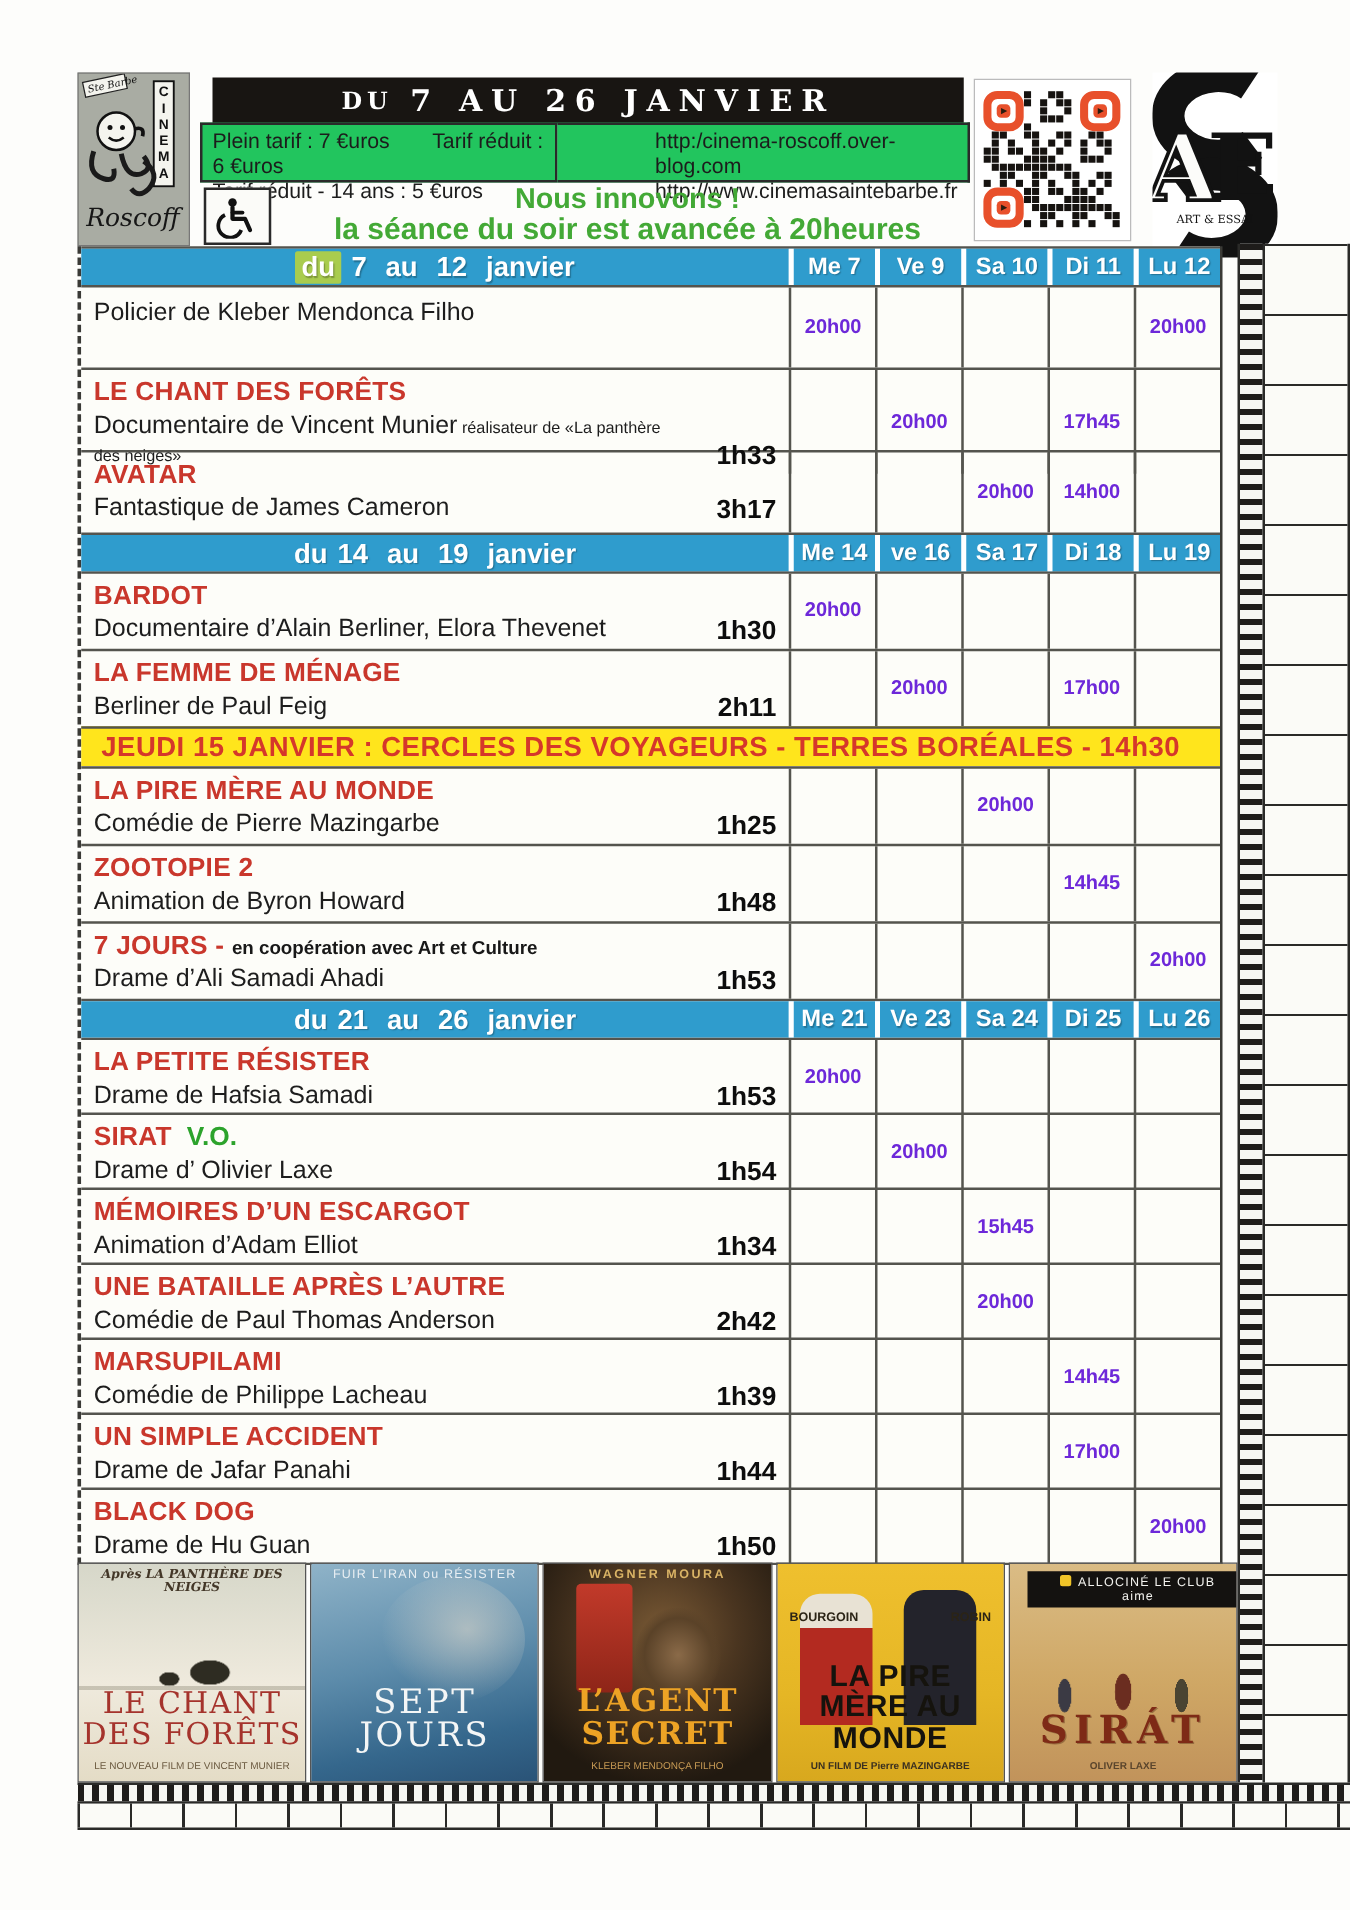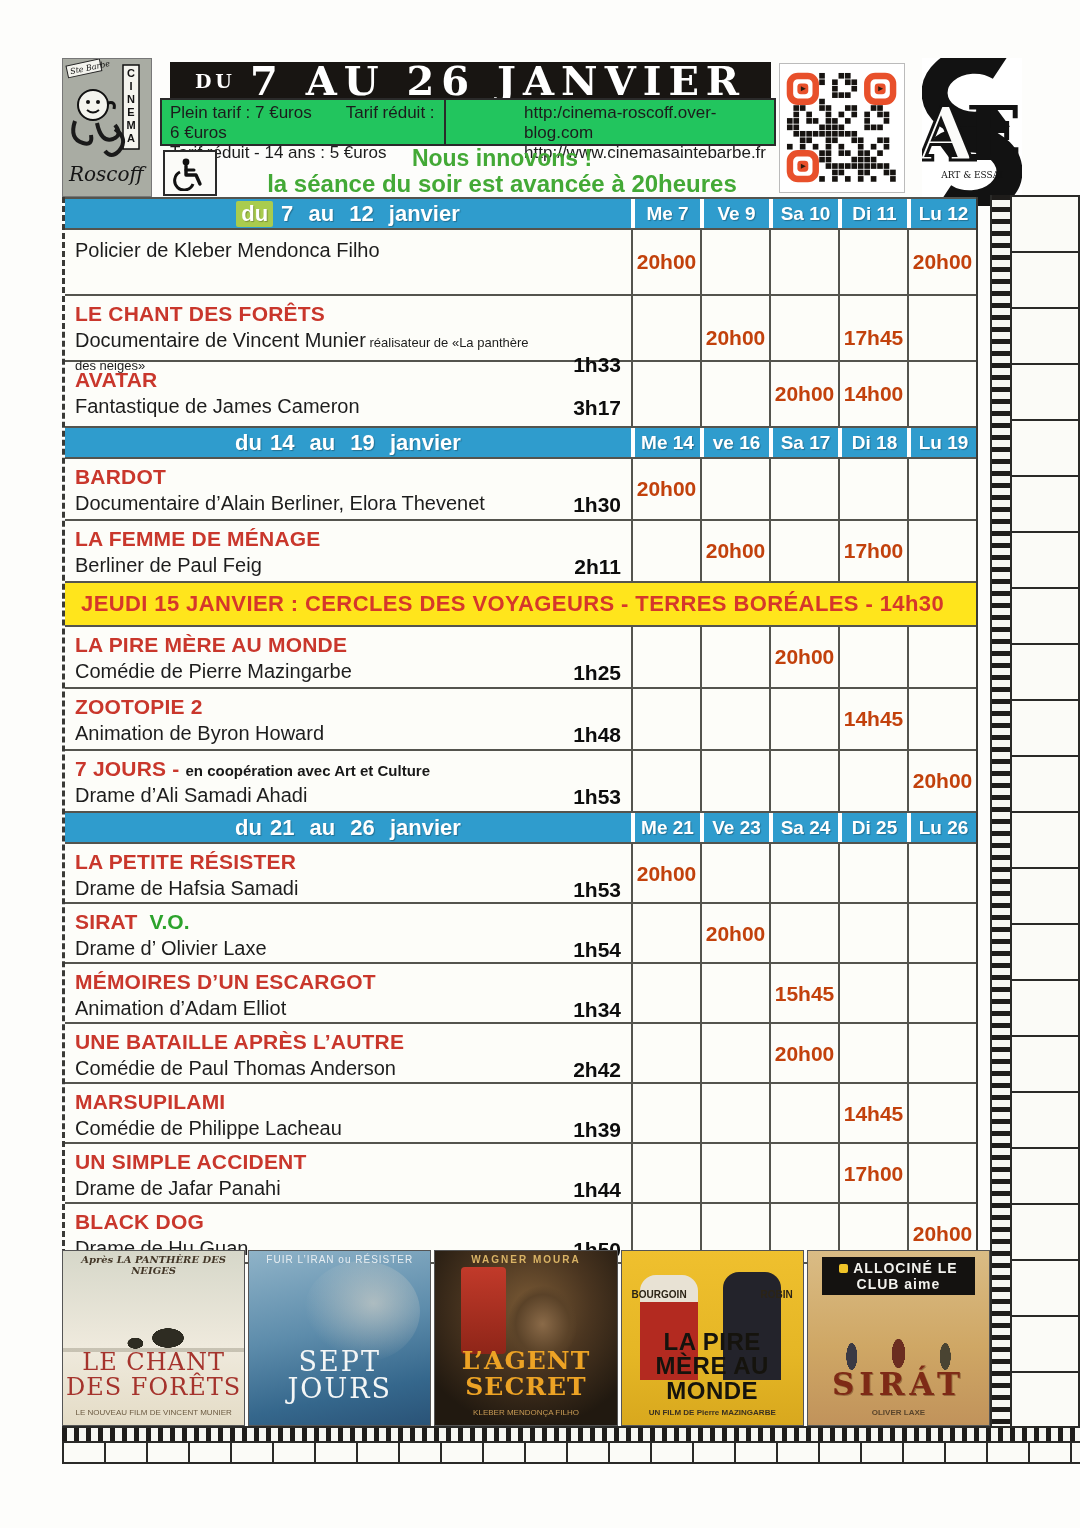--- a/index.html
+++ b/index.html
@@ -6,21 +6,21 @@
   .page{position:relative;width:1080px;height:1528px;background:#fdfdfb;
         font-family:"Liberation Sans",sans-serif;overflow:hidden;}
 
   
   .logo-box{position:absolute;left:62px;top:58px;width:88px;height:137px;background:#a9aca3;
             border:1px solid #777;}
   .black-banner{position:absolute;left:170px;top:62px;width:601px;height:37px;background:#181512;
             color:#fff;display:flex;align-items:center;justify-content:center;
             font-family:"DejaVu Serif",serif;font-weight:bold;}
   .black-banner .du{font-size:19px;letter-spacing:4px;margin-right:14px;}
-  .black-banner .main{font-size:40px;letter-spacing:7px;}
+  .black-banner .main{font-size:24px;letter-spacing:7px;}
   .tariff-wrap{position:absolute;left:160px;top:98px;width:616px;height:48px;display:flex;}
   .tariff-box{box-sizing:border-box;border:2px solid #2a2a2a;background:#22c55e;
             font-size:17px;color:#1c1c1c;padding:3px 8px;line-height:20px;}
   .tariff-left{width:328px;}
   .tariff-right{flex:1;border-left:none;padding-left:78px;}
   .tariff-l1 .gap{display:inline-block;width:34px;}
   .wheel-box{position:absolute;left:163px;top:150px;width:54px;height:46px;background:#fbfbf8;
             border:2px solid #2a2a2a;box-sizing:border-box;display:flex;align-items:center;justify-content:center;}
   .announce{position:absolute;left:228px;top:146px;width:548px;text-align:center;
             color:#43a936;font-weight:bold;line-height:25px;}
@@ -41,28 +41,28 @@
   .desc-head{font-size:22px;word-spacing:9px;}
   .desc-head .du{margin-right:8px;}
   .desc-head .du.hl{background:#a9cc4e;padding:0 5px;border-radius:2px;}
   .day-head{font-size:19px;border-left:4px solid #fff;}
   .film-row{border-top:2px solid #54544e;background:#fdfdf9;}
   .film-row.s0{height:66px;}
   .film-row.s1{height:62px;}
   .film-row.s2{height:60px;}
   .desc-cell{padding:6px 6px 4px 10px;box-sizing:border-box;position:relative;}
   .day-cell{border-left:2px solid #54544e;display:flex;align-items:center;justify-content:center;}
-  .time{color:#c2410c;font-weight:bold;font-size:21px;}
+  .time{color:#6d28d9;font-weight:bold;font-size:16px;}
   .ftitle{color:#c9372c;font-weight:bold;font-size:21px;letter-spacing:0.2px;}
   .vo{color:#2ca32c;font-weight:bold;font-size:21px;margin-left:12px;}
   .tsuffix{color:#181818;font-weight:bold;font-size:15px;margin-left:6px;}
   .sub-line{font-size:20px;color:#1d1d1d;margin-top:3px;padding-right:78px;position:relative;}
   .fsub-small{font-size:13px;}
   .fdur{position:absolute;right:4px;bottom:-2px;font-weight:bold;color:#0d0d0d;font-size:21px;}
-  .banner-row{height:44px;background:#ffe51c;border-top:2px solid #54544e;color:#d5372b;
+  .banner-row{height:32px;background:#ffe51c;border-top:2px solid #54544e;color:#d5372b;
             font-weight:bold;font-size:22px;align-items:center;padding-left:16px;letter-spacing:0.4px;}
 
   
   .posters{position:absolute;left:62px;top:1250px;width:928px;height:176px;display:flex;gap:3px;}
   .poster{flex:1;position:relative;overflow:hidden;border:1px solid #555;box-sizing:border-box;}
   .p-top{position:absolute;top:3px;left:0;width:100%;text-align:center;font-size:10px;z-index:3;}
   .p-art{position:absolute;inset:0;}
   .p-title{position:absolute;bottom:26px;width:100%;text-align:center;z-index:3;line-height:1.02;}
   .p-sub{position:absolute;bottom:8px;width:100%;text-align:center;font-size:8px;z-index:3;}
   
@@ -94,22 +94,22 @@
   .p3 .p-top{display:flex;justify-content:space-between;padding:0 10px;box-sizing:border-box;
       color:#2b2416;font-weight:bold;top:38px;}
   .p3 .p-art::before{content:"";position:absolute;left:10%;top:14%;width:32%;height:60%;
       background:linear-gradient(#e8e2d4 0 26%,#b32a20 26%);border-radius:16px 16px 0 0;}
   .p3 .p-art::after{content:"";position:absolute;right:12%;top:12%;width:32%;height:62%;
       background:#23232b;border-radius:16px 16px 0 0;}
   .p3 .p-title{color:#15130d;font-weight:bold;font-size:24px;letter-spacing:0.5px;bottom:22px;}
   .p3 .p-sub{color:#3a3020;font-weight:bold;}
   
   .p4{background:linear-gradient(#dabc85,#cfa765 55%,#c1935b);}
-  .p4 .p-top{background:#141210;color:#f2f2ee;font-weight:bold;font-size:14px;top:6px;left:8%;
-      width:84%;padding:3px 0;letter-spacing:1px;}
+  .p4 .p-top{background:#141210;color:#f2f2ee;font-weight:normal;font-size:10px;top:6px;left:8%;
+      width:84%;padding:3px 12px;letter-spacing:1px;}
   .p4 .p-top::before{content:"";display:inline-block;width:9px;height:9px;background:#f0c428;
       margin-right:5px;border-radius:2px;}
   .p4 .p-art::before{content:"";position:absolute;left:16%;top:42%;width:68%;height:34%;
       background:
        radial-gradient(ellipse 9px 22px at 12% 55%,#3b3a44 60%,transparent 62%),
        radial-gradient(ellipse 11px 24px at 50% 50%,#6b2d20 60%,transparent 62%),
        radial-gradient(ellipse 9px 22px at 88% 55%,#4a4432 60%,transparent 62%);}
   .p4 .p-title{color:#7e2a16;font-family:"DejaVu Serif",serif;font-weight:bold;font-size:31px;
       letter-spacing:5px;bottom:24px;text-shadow:1px 1px 0 rgba(60,20,5,.35);}
   .p4 .p-sub{color:#5a452c;font-weight:bold;}

